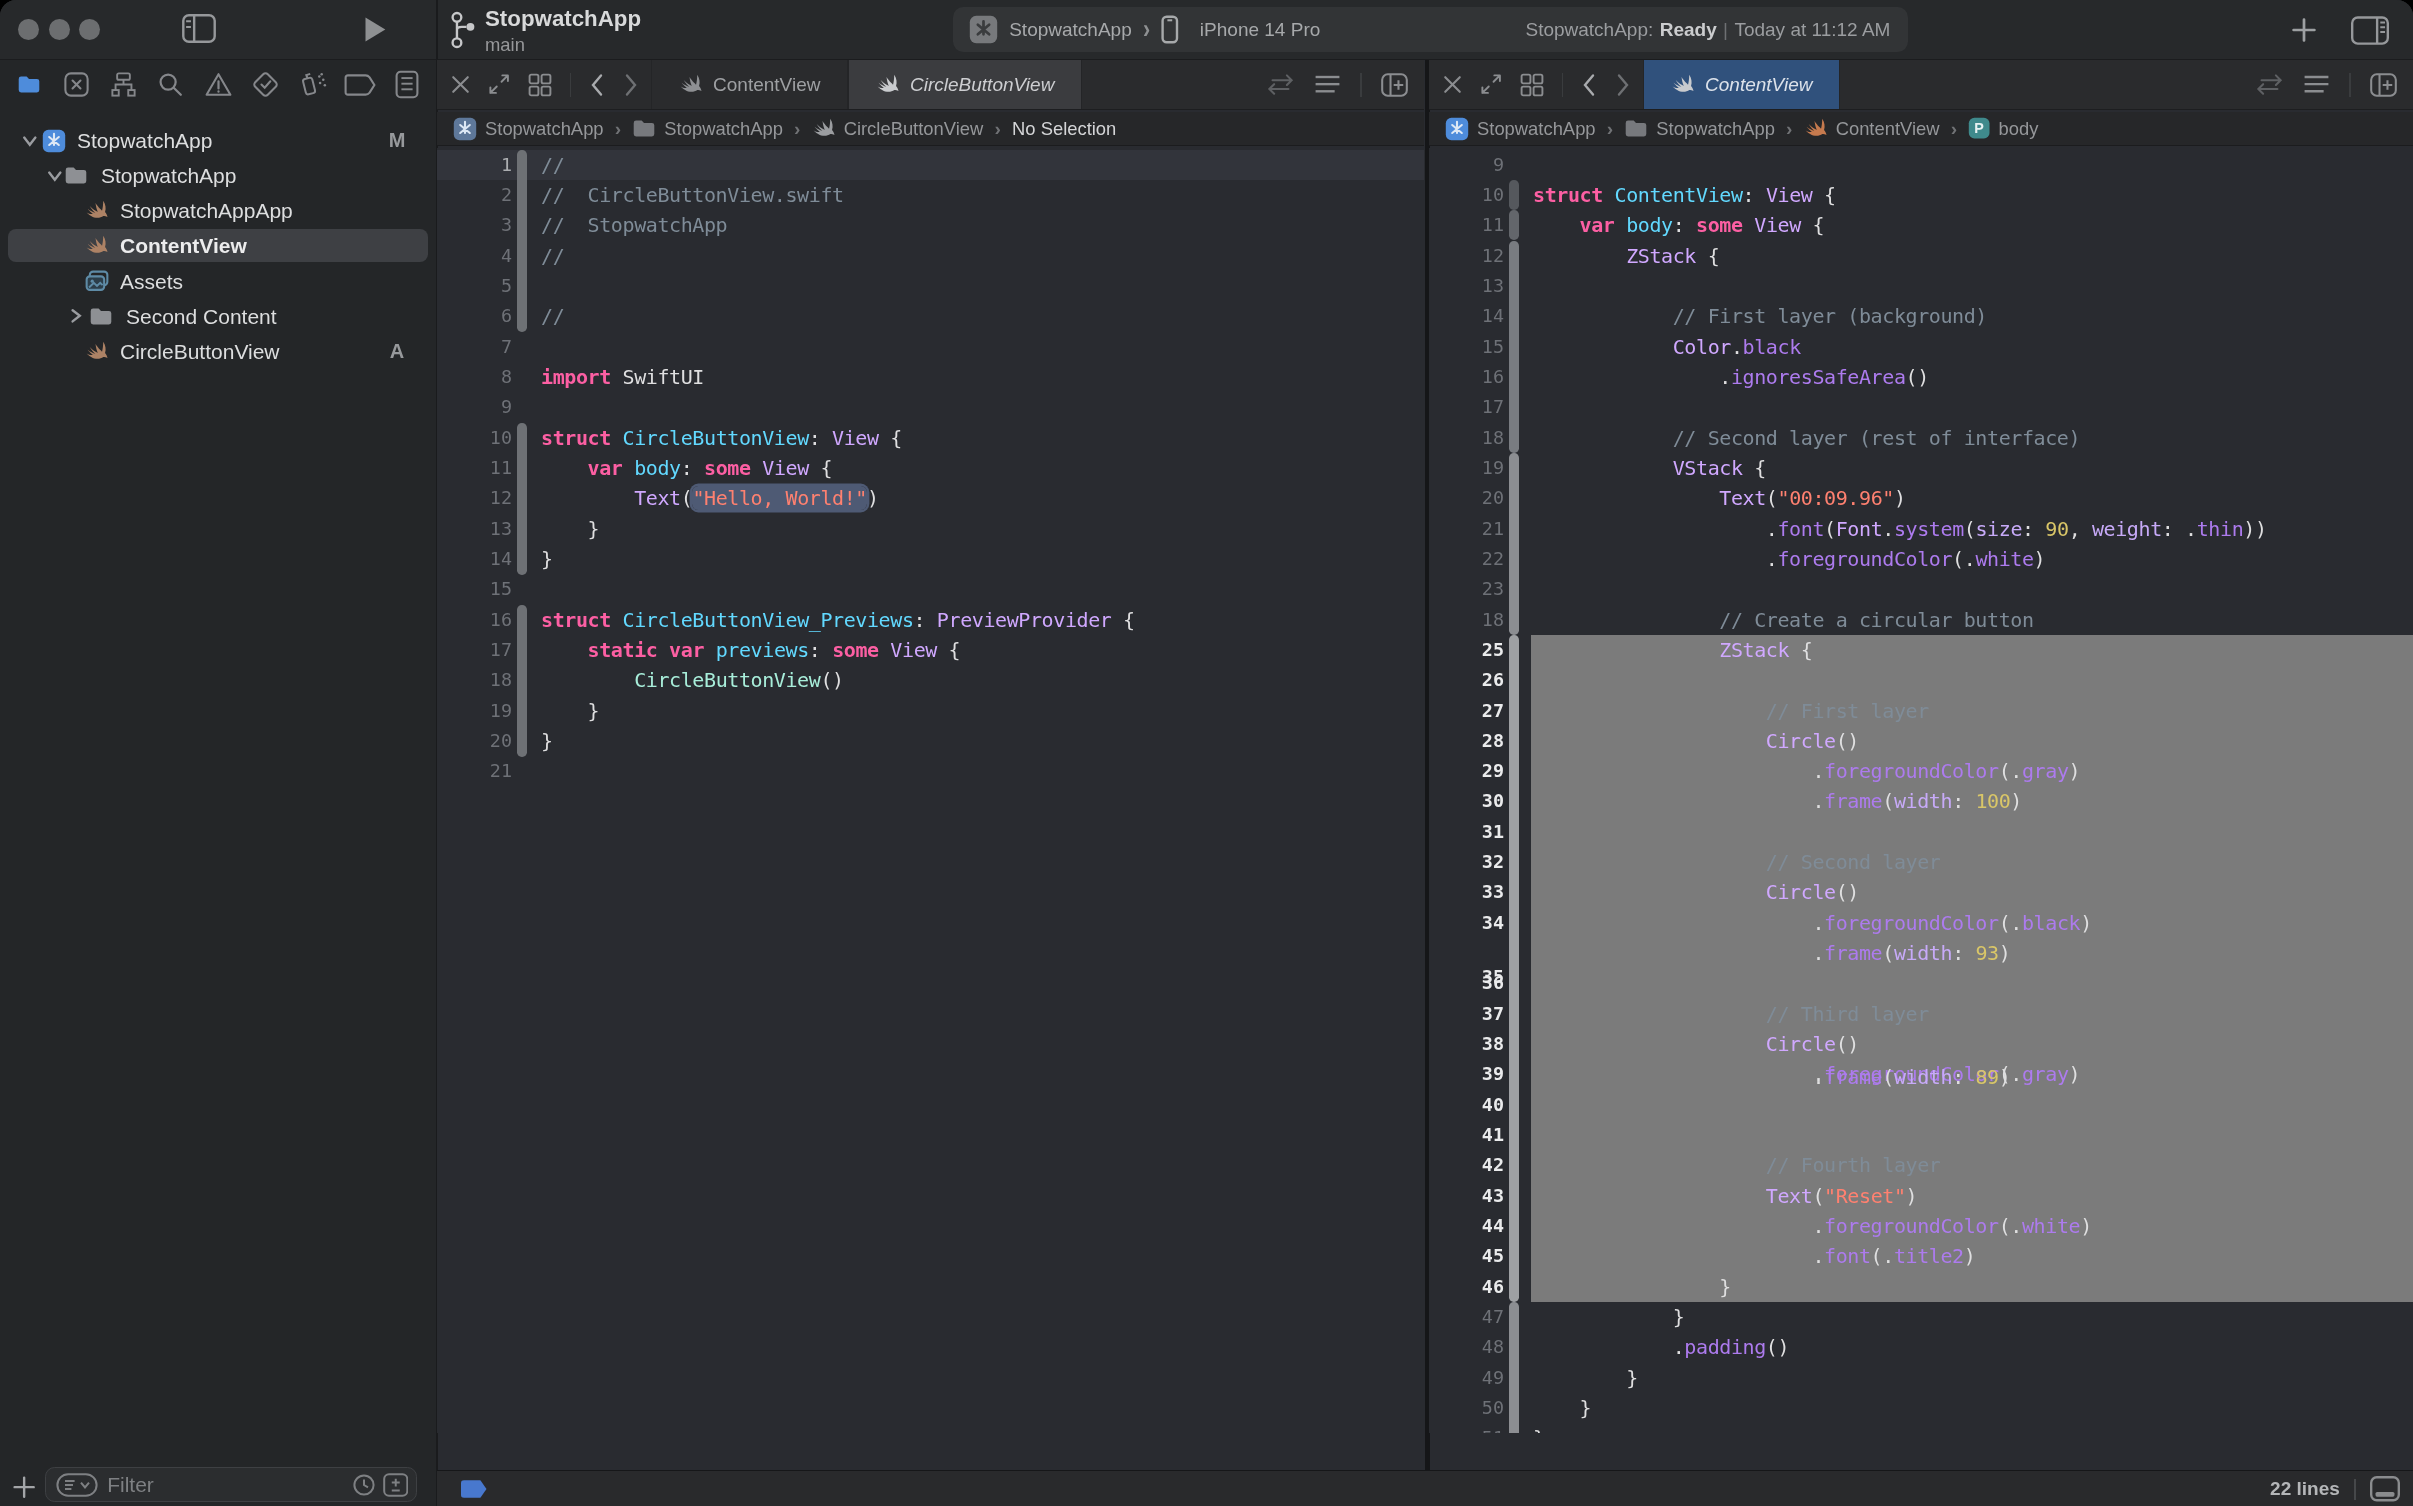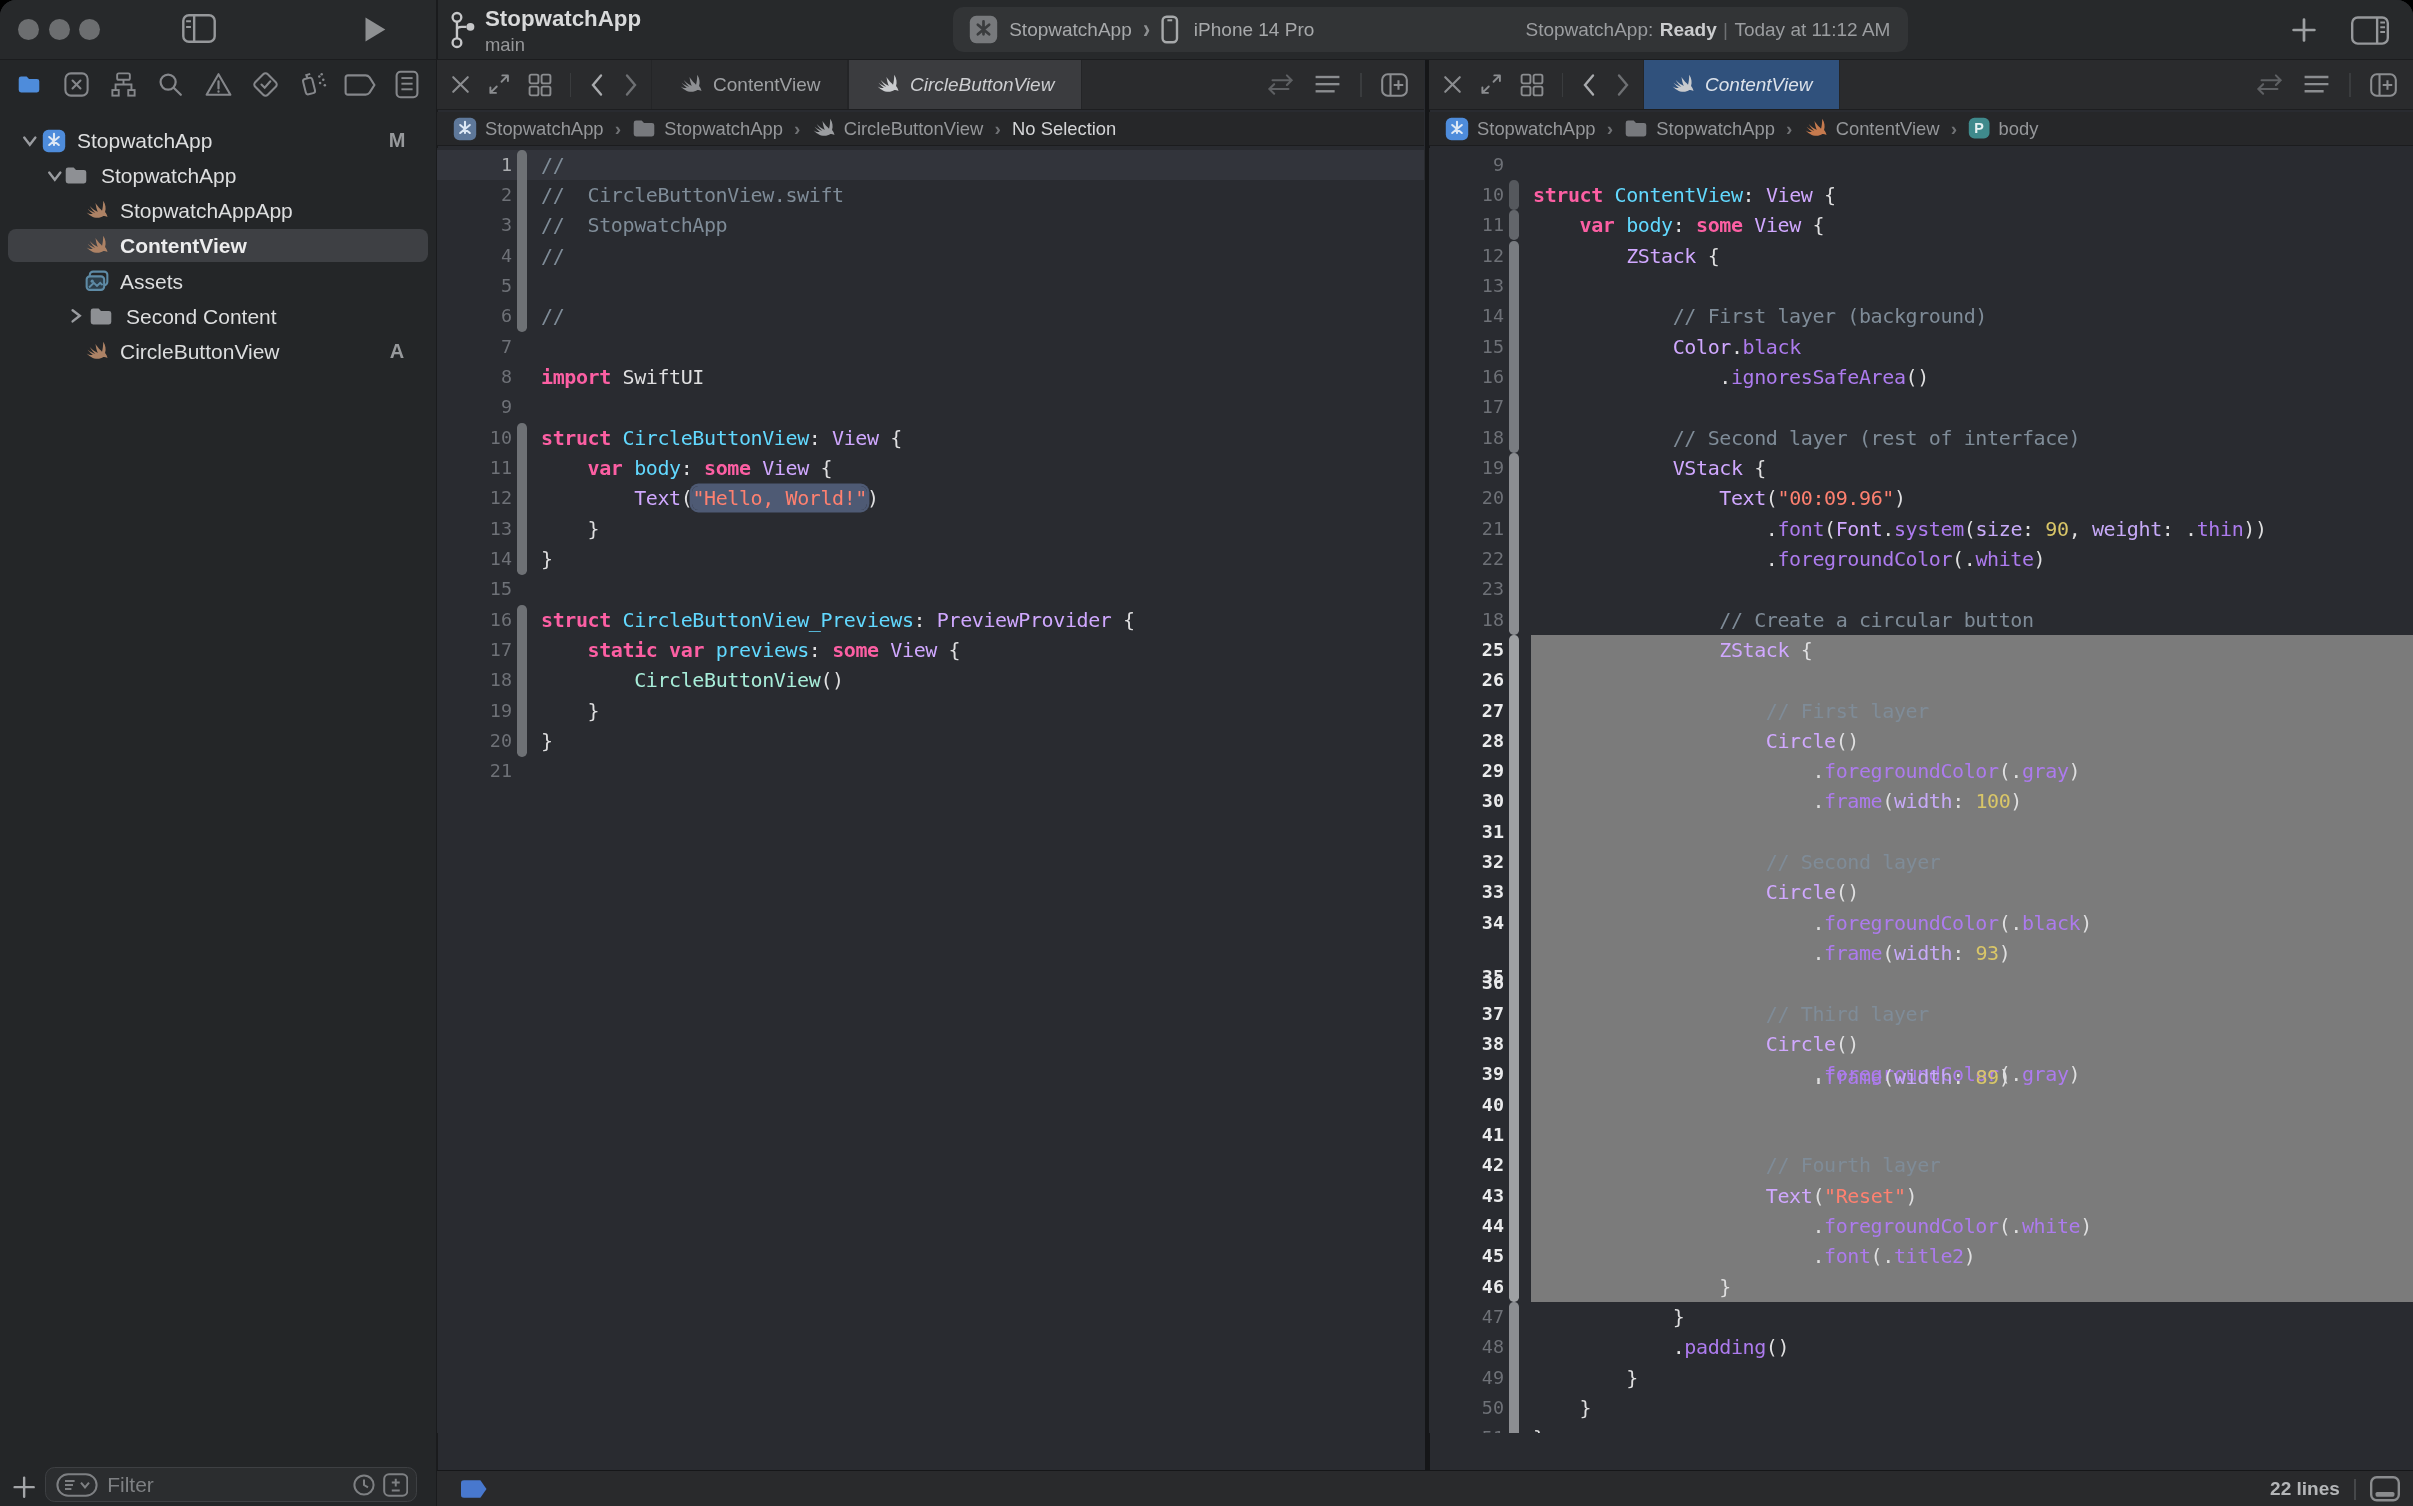--- a/index.html
+++ b/index.html
@@ -111,21 +111,21 @@
           </svg>
       </span>
       <span style="margin-left:11.2px">StopwatchApp</span>
       <span class="sep">›</span>
       <span>
         <svg width="17.6" height="29" viewBox="0 0 22 36">
             <rect x="2" y="2" width="18" height="32" rx="5" fill="none" stroke="#A7A9AB" stroke-width="3"></rect>
             <line x1="8" y1="6.5" x2="14" y2="6.5" stroke="#A7A9AB" stroke-width="2.5"></line>
           </svg>
       </span>
-      <span style="margin-left:15px">iPhone 14 Pro</span>
+      <span style="margin-left:21px">iPhone 14 Pro</span>
       <span id="status">
         <span>StopwatchApp:</span>
         <b>Ready</b>
         <span style="color:#6E7073">|</span>
         <span>Today at 11:12 AM</span>
       </span>
     </div>
 
     <span class="abs" style="left:2292px;top:17.6px">
       <svg width="24" height="24" viewBox="0 0 30 30">

